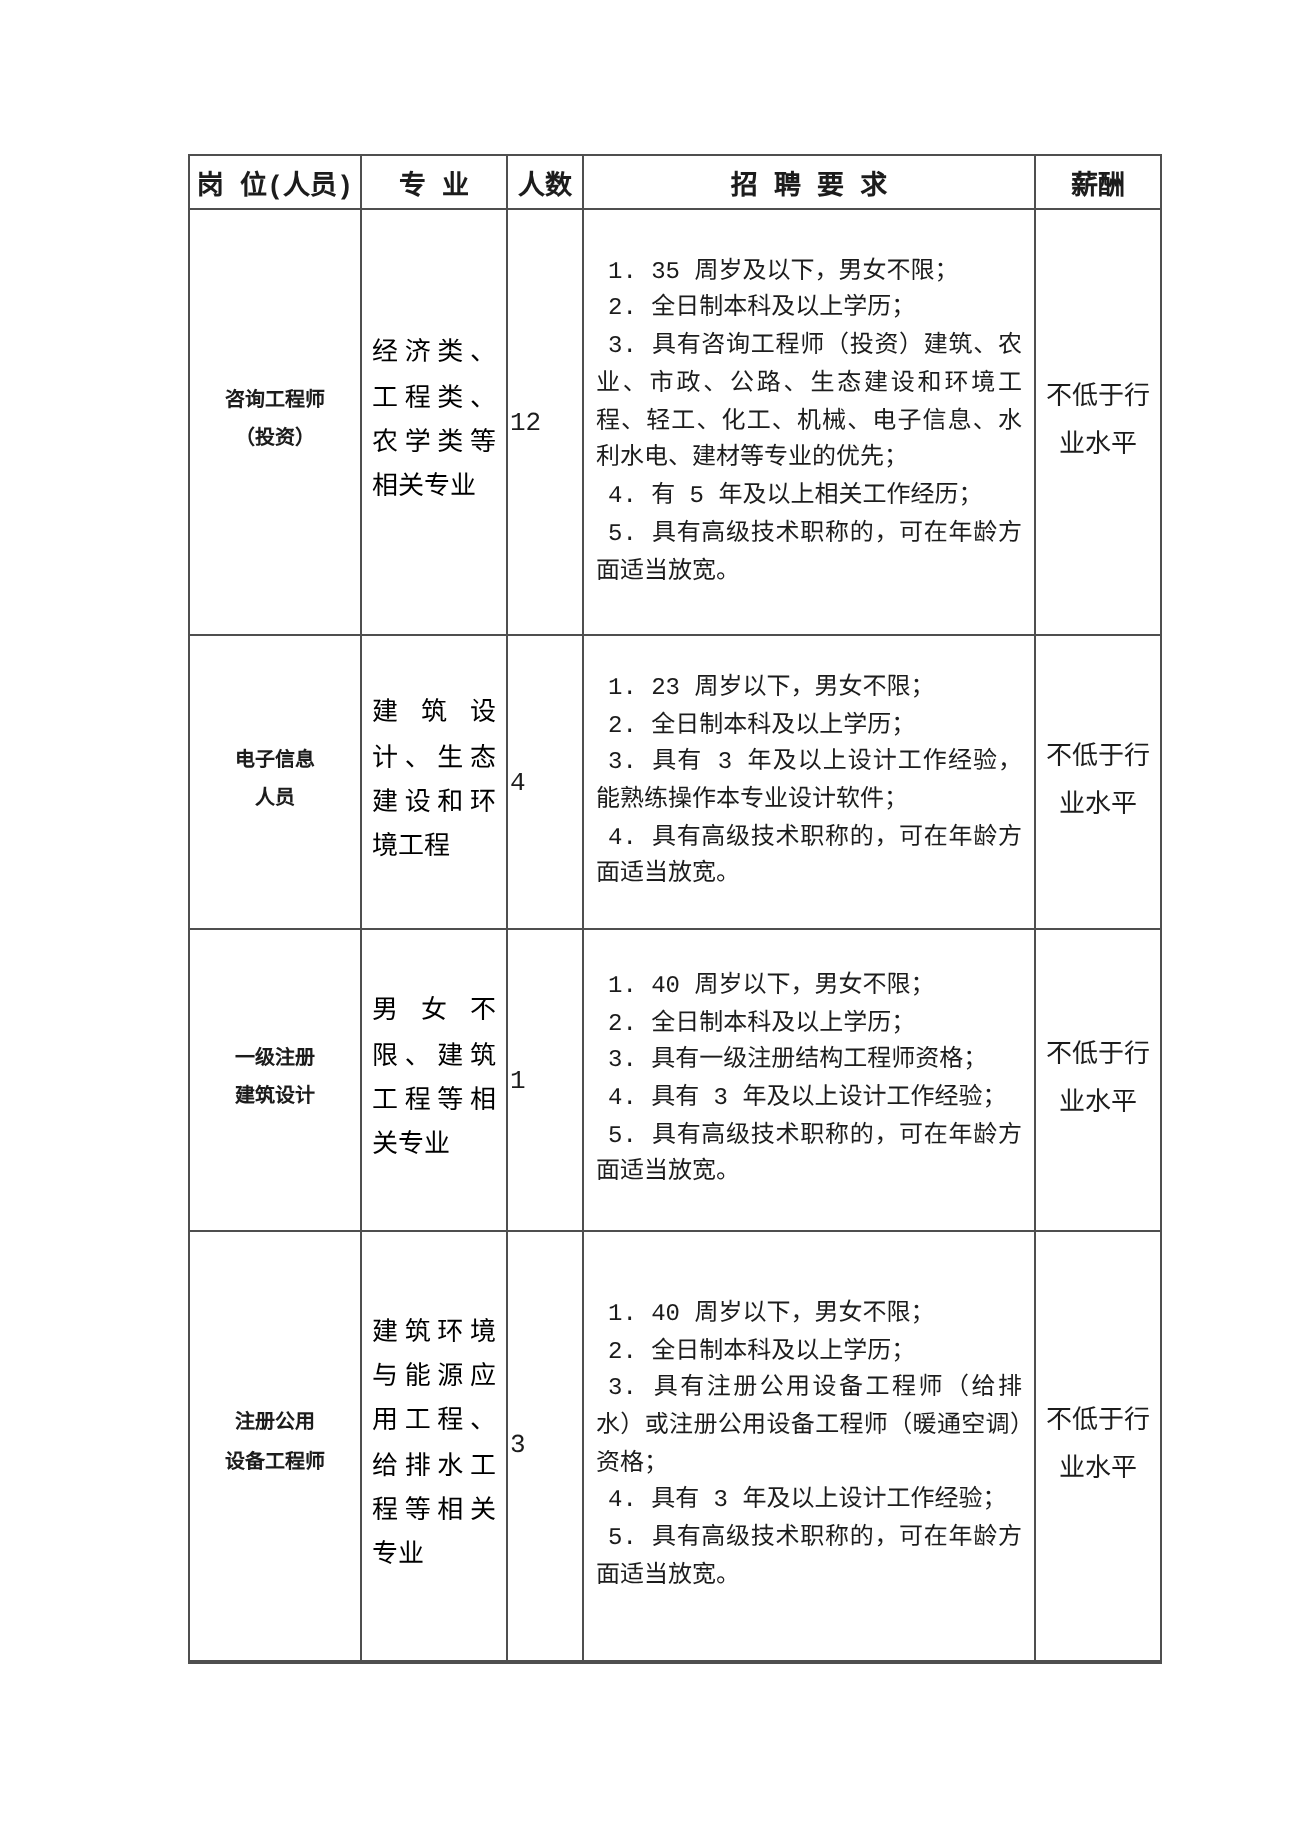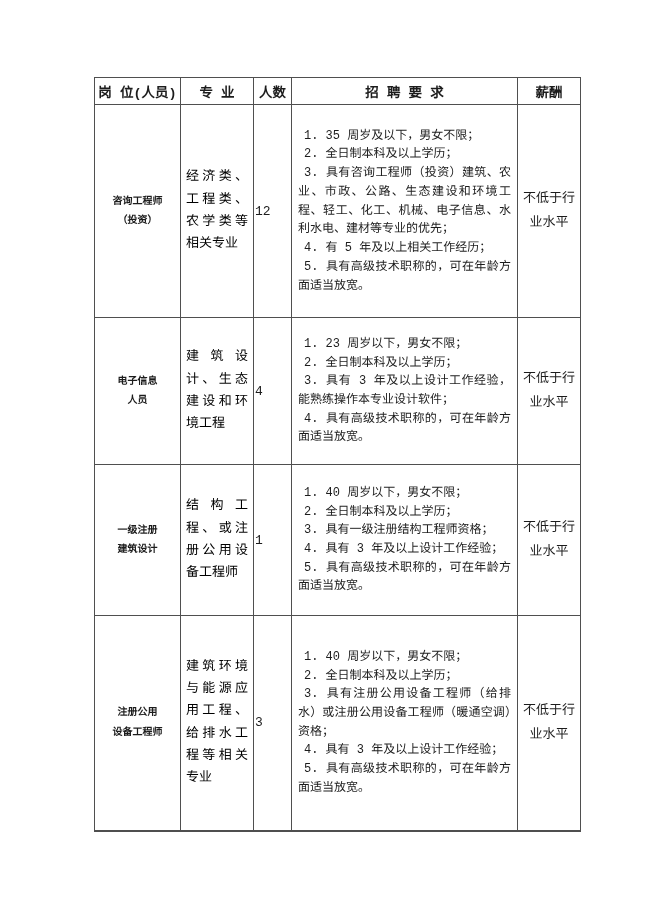--- a/index.html
+++ b/index.html
@@ -126,21 +126,21 @@
           <p>1. 23 周岁以下，男女不限；</p>
           <p>2. 全日制本科及以上学历；</p>
           <p>3. 具有 3 年及以上设计工作经验，能熟练操作本专业设计软件；</p>
           <p>4. 具有高级技术职称的，可在年龄方面适当放宽。</p>
         </td>
         <td class="salary-cell">不低于行业水平</td>
       </tr>
       <tr class="row-2">
         <td class="pos-cell">一级注册
 建筑设计</td>
-        <td class="major-cell">结构工程、或注册公用设备工程师</td>
+        <td class="major-cell">男女不限、建筑工程等相关专业</td>
         <td class="count-cell">1</td>
         <td class="req-cell">
           <p>1. 40 周岁以下，男女不限；</p>
           <p>2. 全日制本科及以上学历；</p>
           <p>3. 具有一级注册结构工程师资格；</p>
           <p>4. 具有 3 年及以上设计工作经验；</p>
           <p>5. 具有高级技术职称的，可在年龄方面适当放宽。</p>
         </td>
         <td class="salary-cell">不低于行业水平</td>
       </tr>

